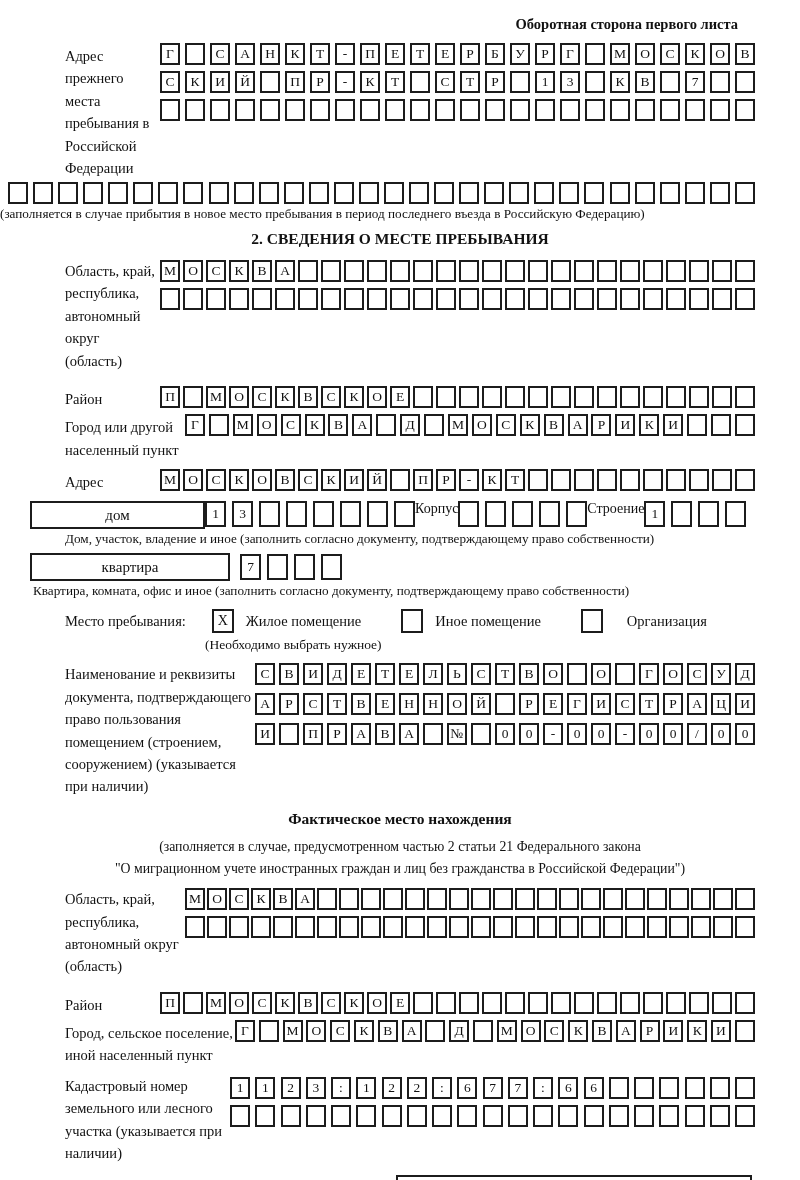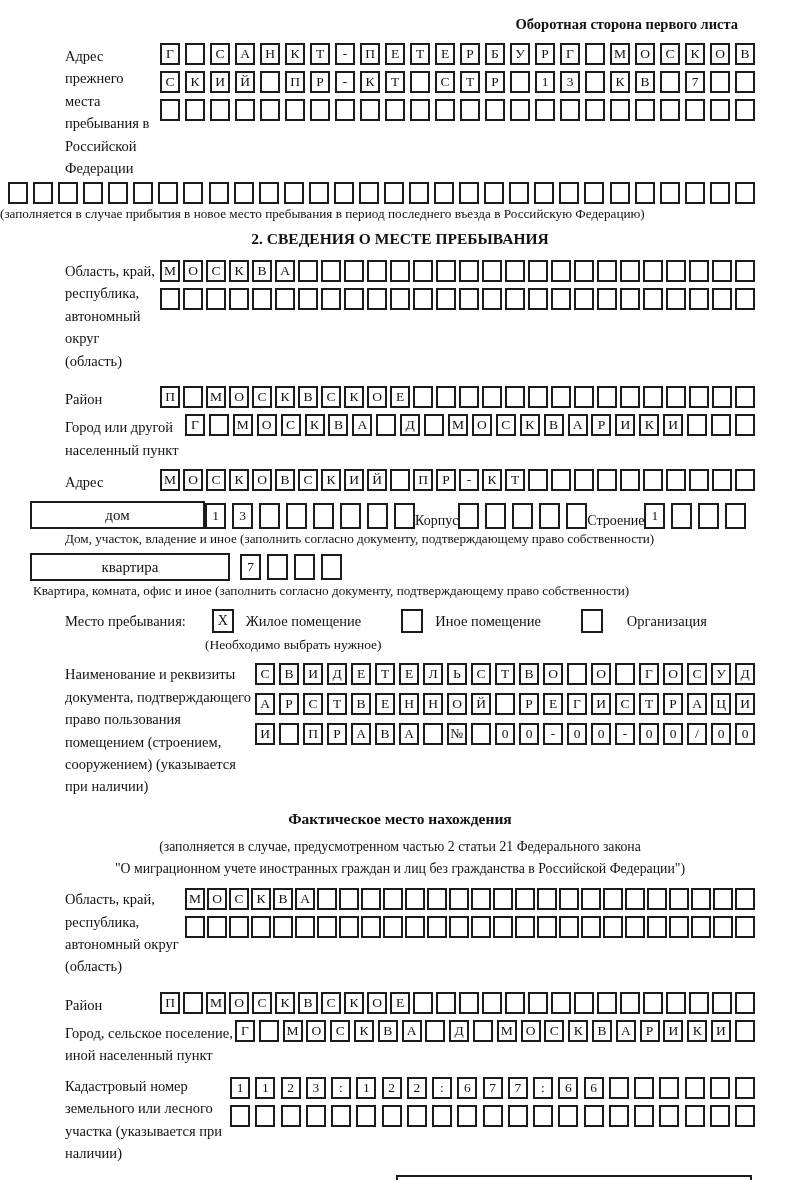--- a/index.html
+++ b/index.html
@@ -32,21 +32,21 @@
 
   .caption { font-size: 13.2px; margin-top: 2px; }
   .sec-title { text-align: center; font-weight: bold; font-size: 15.5px; margin: 8px 0 10px 0; }
 
   .w95 { width: 95px; flex: none; }
   .w120 { width: 120px; flex: none; }
   .w170 { width: 170px; flex: none; }
   .w190 { width: 190px; flex: none; }
   .w165 { width: 165px; flex: none; }
 
-  .dom-row { display: flex; align-items: flex-end; justify-content: space-between; margin: 4px 45px 2px 30px; }
+  .dom-row { display: flex; align-items: flex-start; justify-content: space-between; margin: 4px 45px 2px 30px; }
   .dom-row .box { height: 26px; width: 21px; }
   .big-box {
     border: 2px solid #1c1c1c; height: 28px; display: flex;
     align-items: center; justify-content: center; font-size: 15px; background: #fff;
   }
   .bb-dom { width: 175px; }
   .bb-kv { width: 200px; }
   .grp { display: flex; gap: 7px; }
   .inline-label { font-size: 14px; }
 

